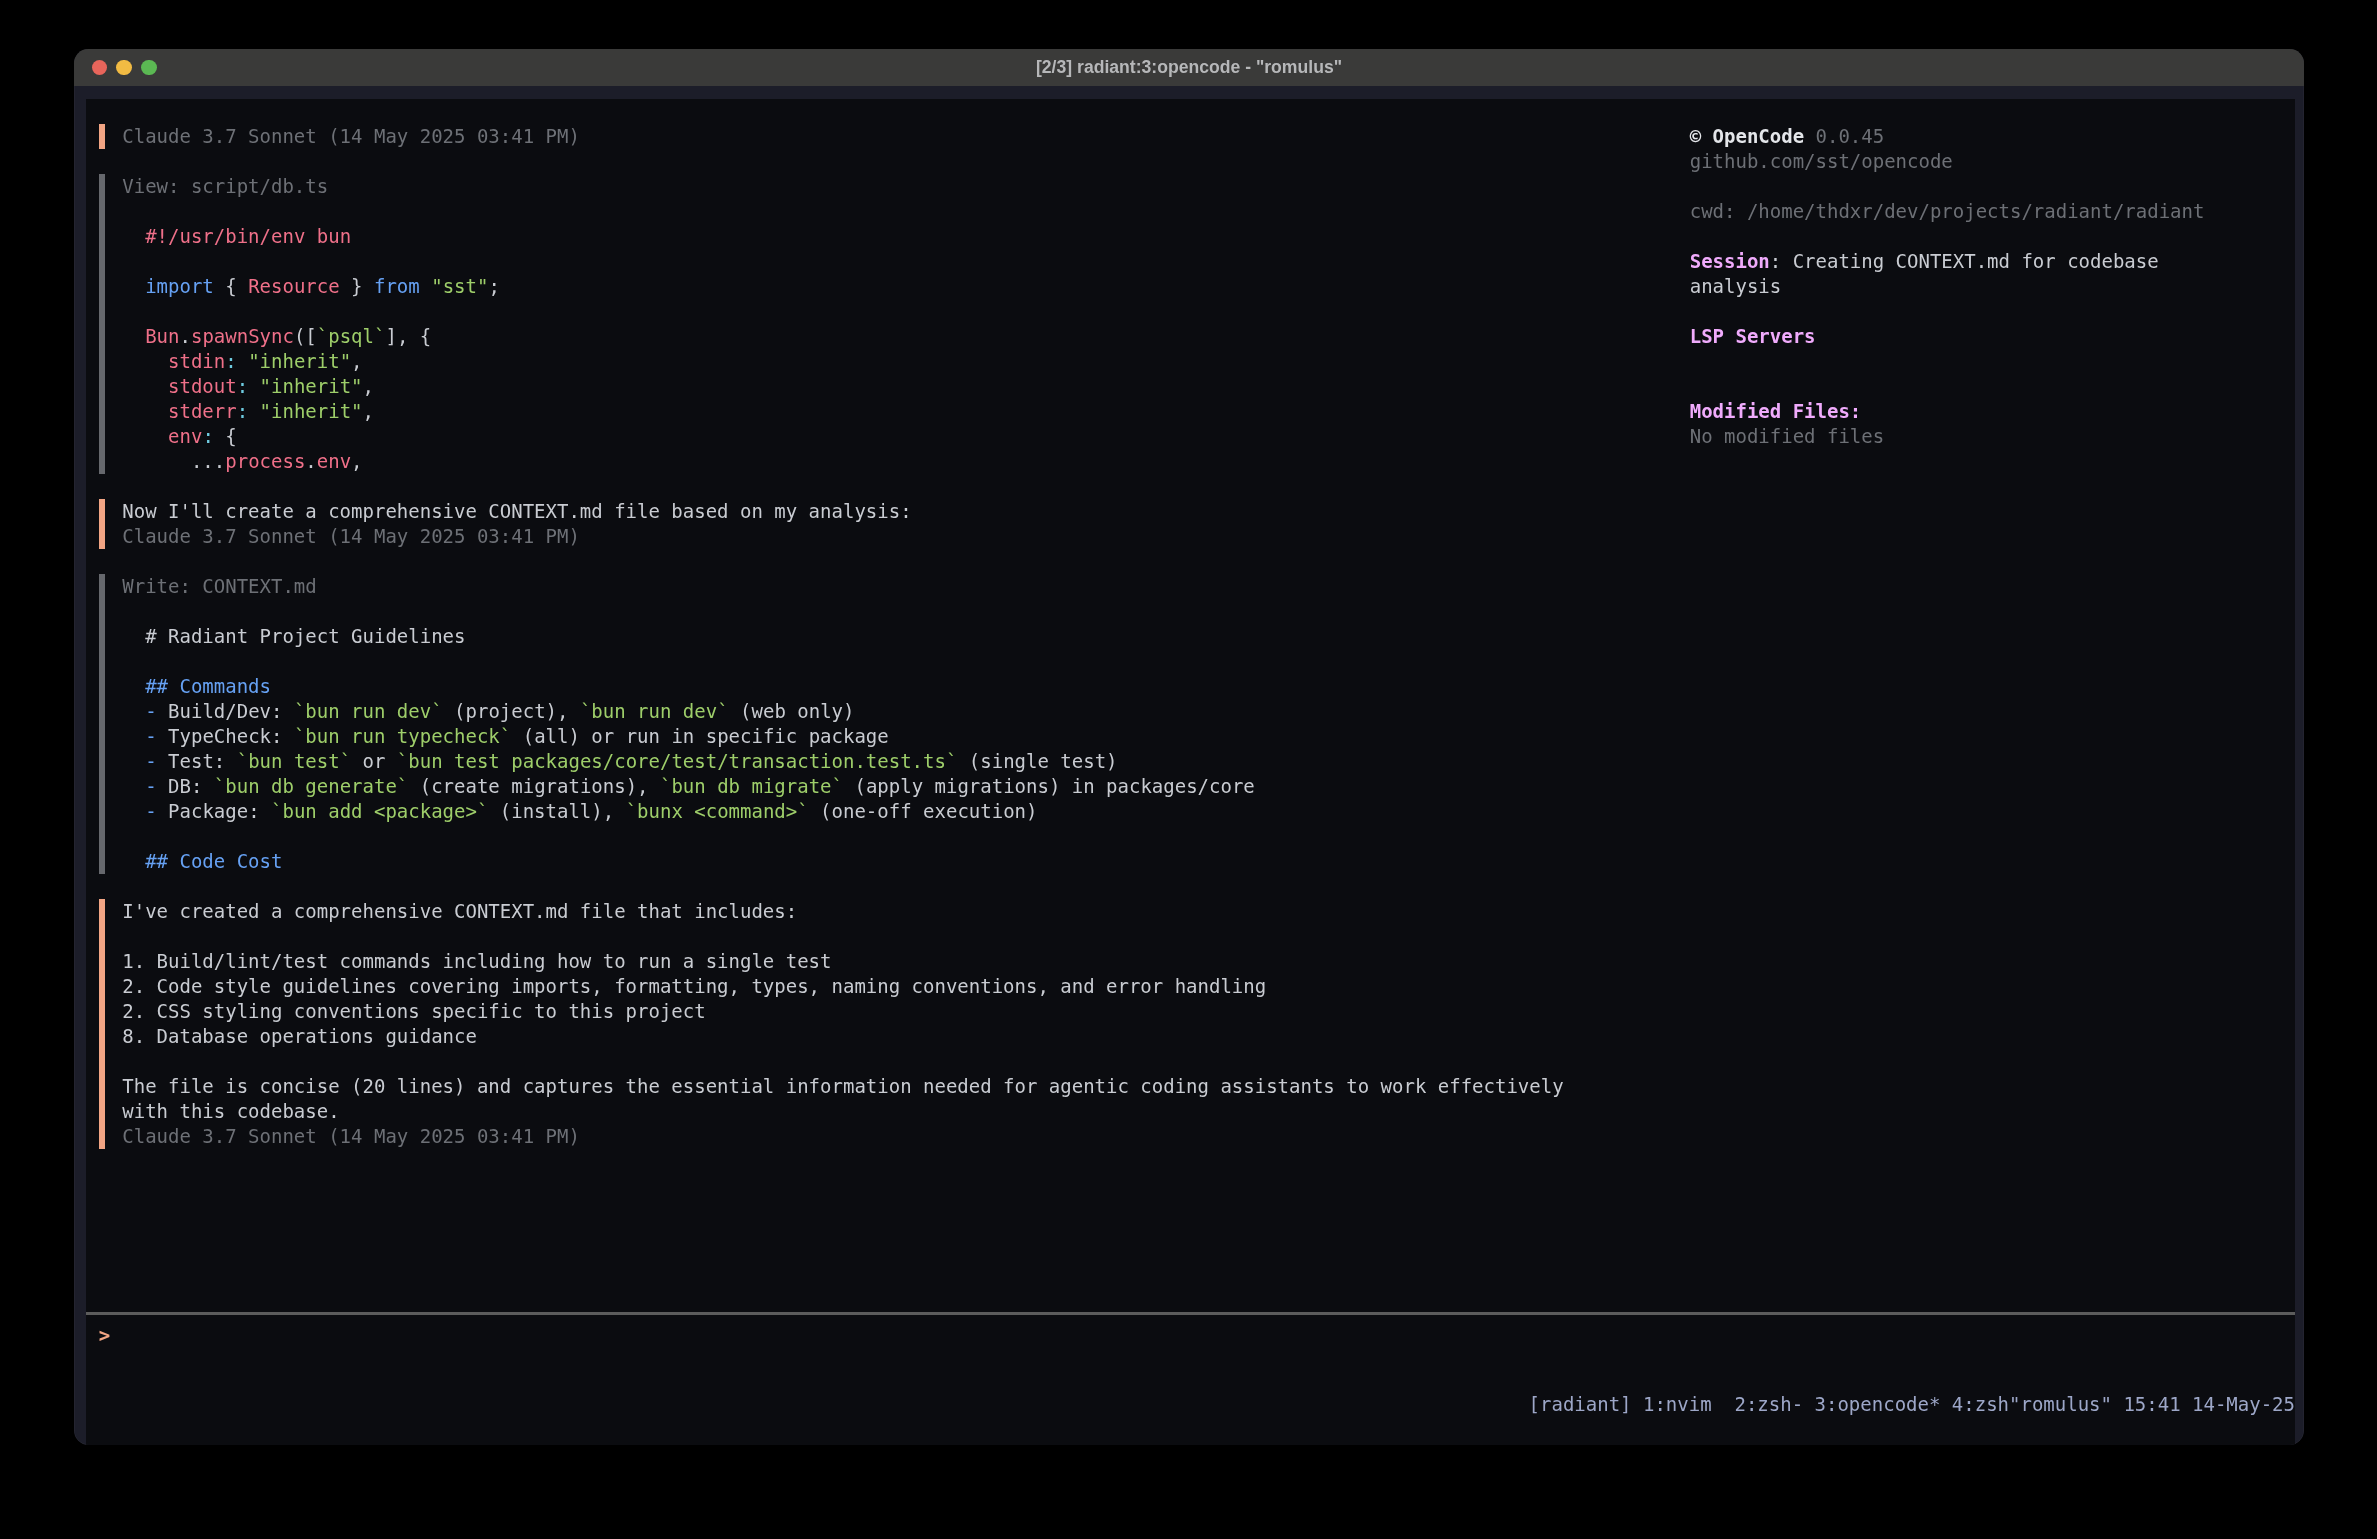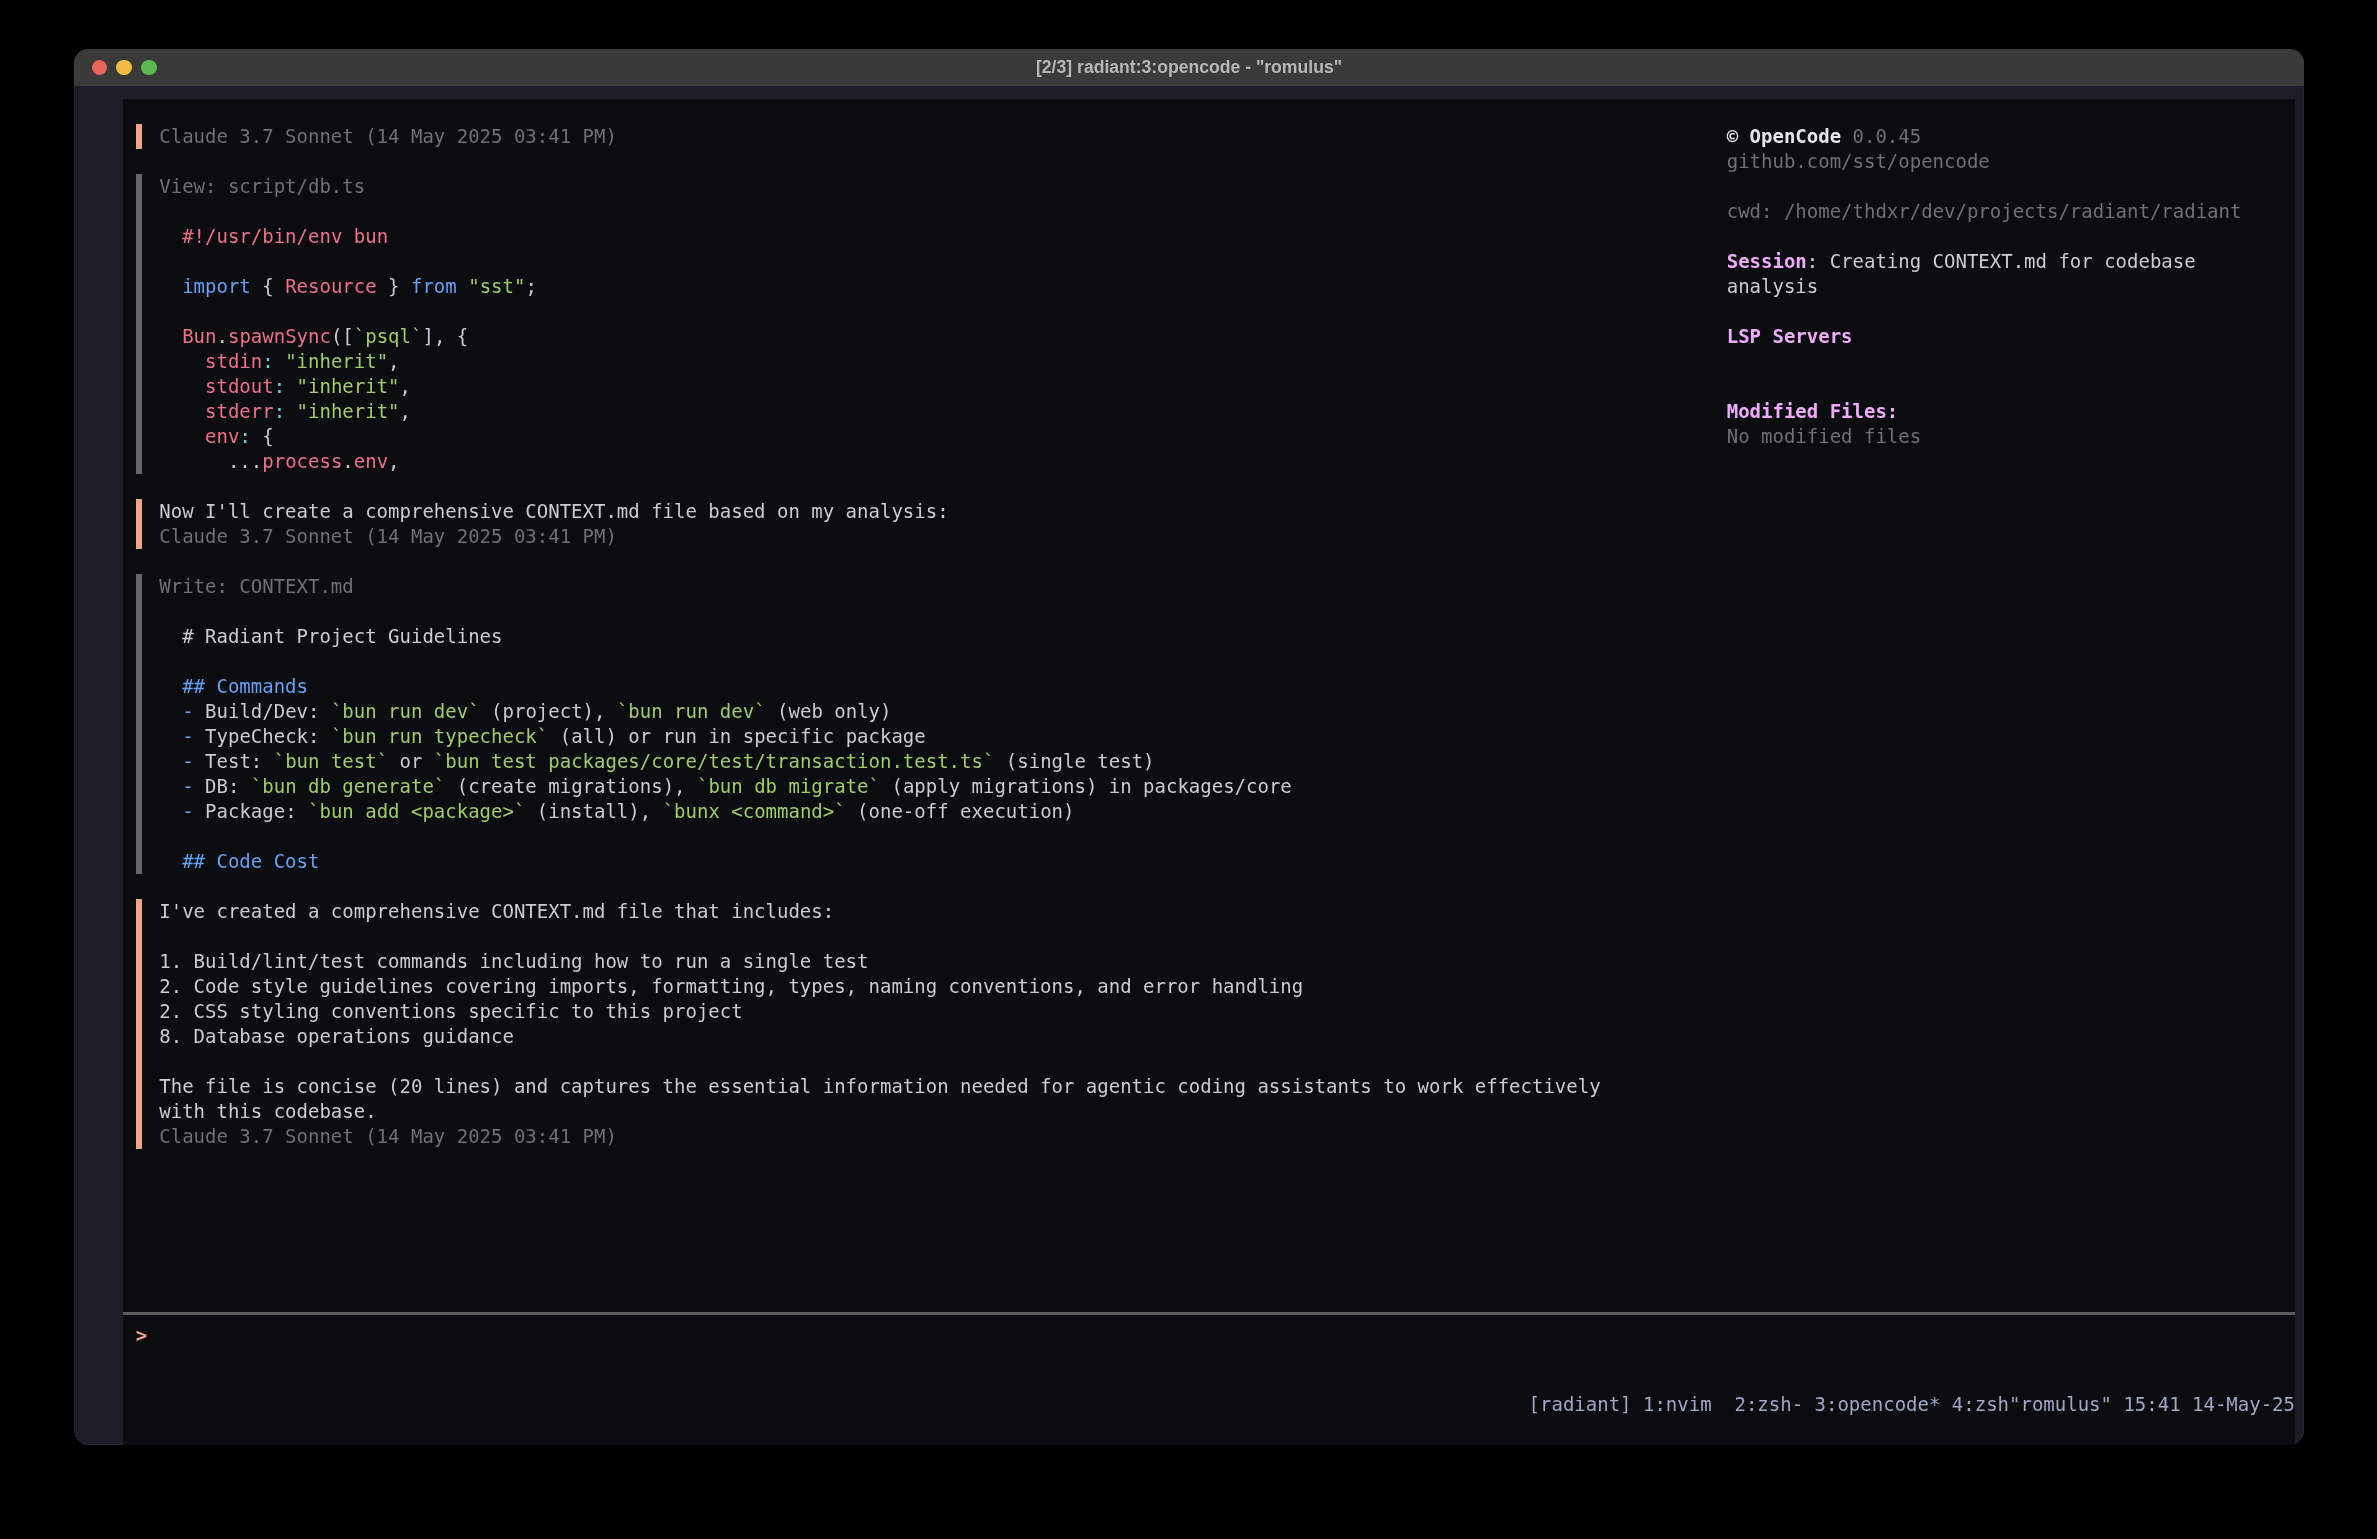--- a/index.html
+++ b/index.html
@@ -13,21 +13,21 @@
   .titlebar { position:absolute; left:0; top:0; right:0; height:37px; background:#3a3a39;
               display:flex; align-items:center; justify-content:center; }
   .lights { position:absolute; left:17.6px; top:0; height:100%; display:flex; align-items:center; gap:9px; }
   .light { width:15.7px; height:15.7px; border-radius:50%; }
   .light.red    { background:#e8655b; }
   .light.yellow { background:#f2bb43; }
   .light.green  { background:#5bb853; }
   .title { font-family:"Liberation Sans",sans-serif; font-weight:bold; font-size:17.6px; color:#b6b7b9; }
 
   .tui { position:absolute; left:11.7px; right:9px; top:50px; height:1376px; background:#0b0c10;
-         font-size:19px; line-height:25px; color:#c9ccd2;margin-left:37px; }
+         font-size:19px; line-height:25px; color:#c9ccd2; }
 
   .chat { position:absolute; left:0; right:0; top:0; bottom:25px; padding:25px 0 0 13px; overflow:hidden; }
   .block { border-left:6.5px solid #66686d; padding-left:17.6px; margin-bottom:25px; width:1486px; }
   .block.message { border-color:#f2a584; }
   .line { min-height:25px; white-space:pre-wrap; }
 
   .s-fg    { color:#c9ccd2; }
   .s-dim   { color:#6d7076; }
   .s-pink  { color:#ef7089; }
   .s-green { color:#9ece6a; }

